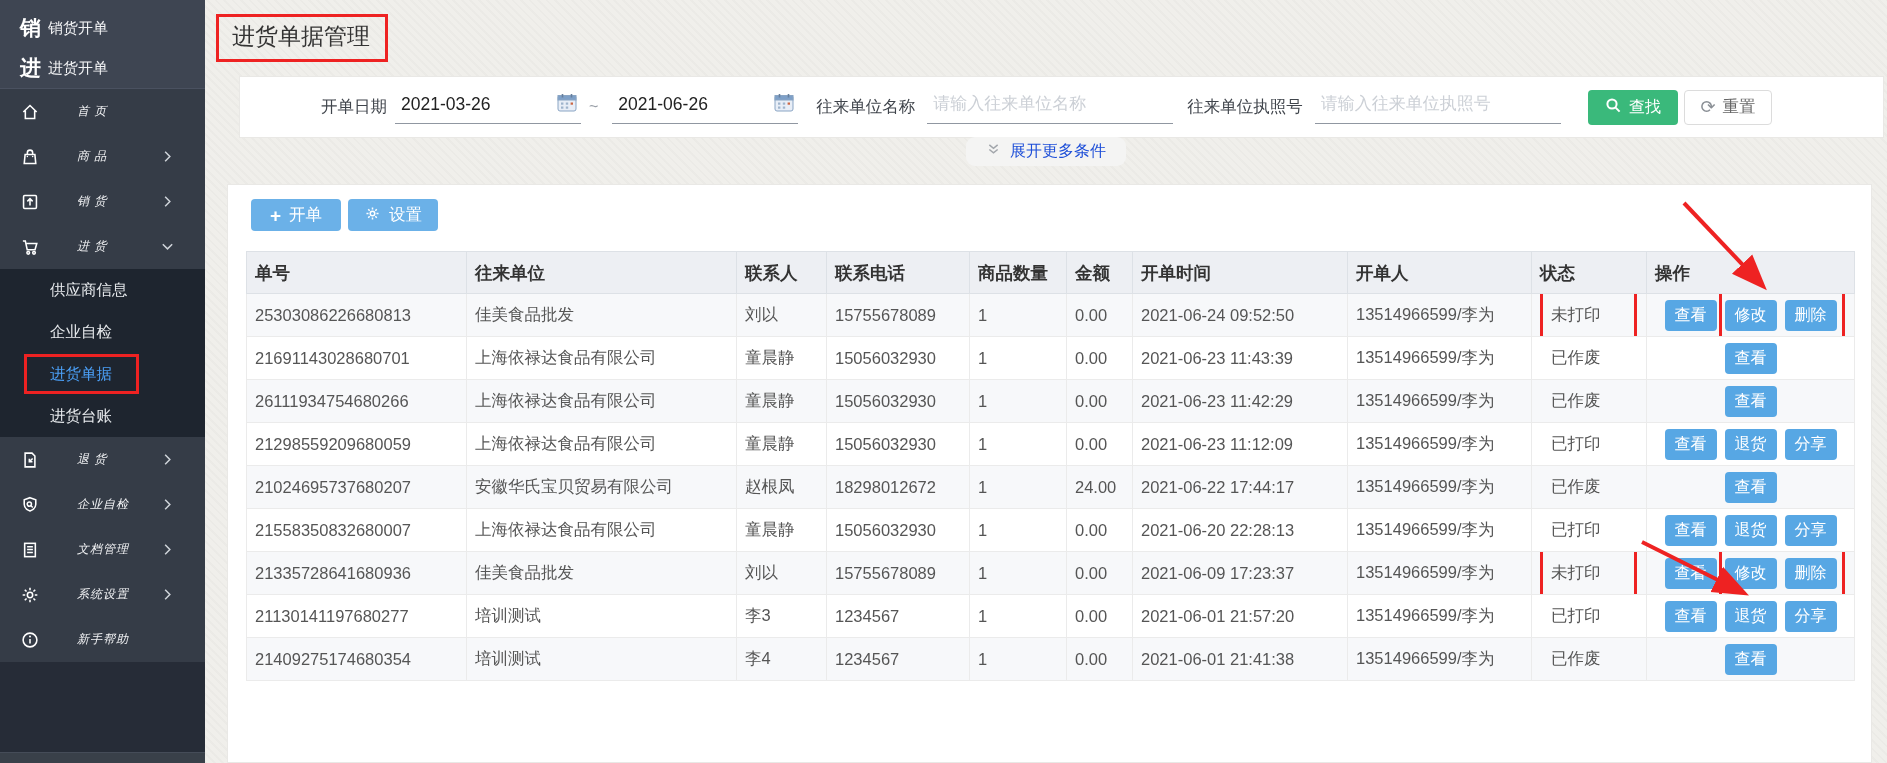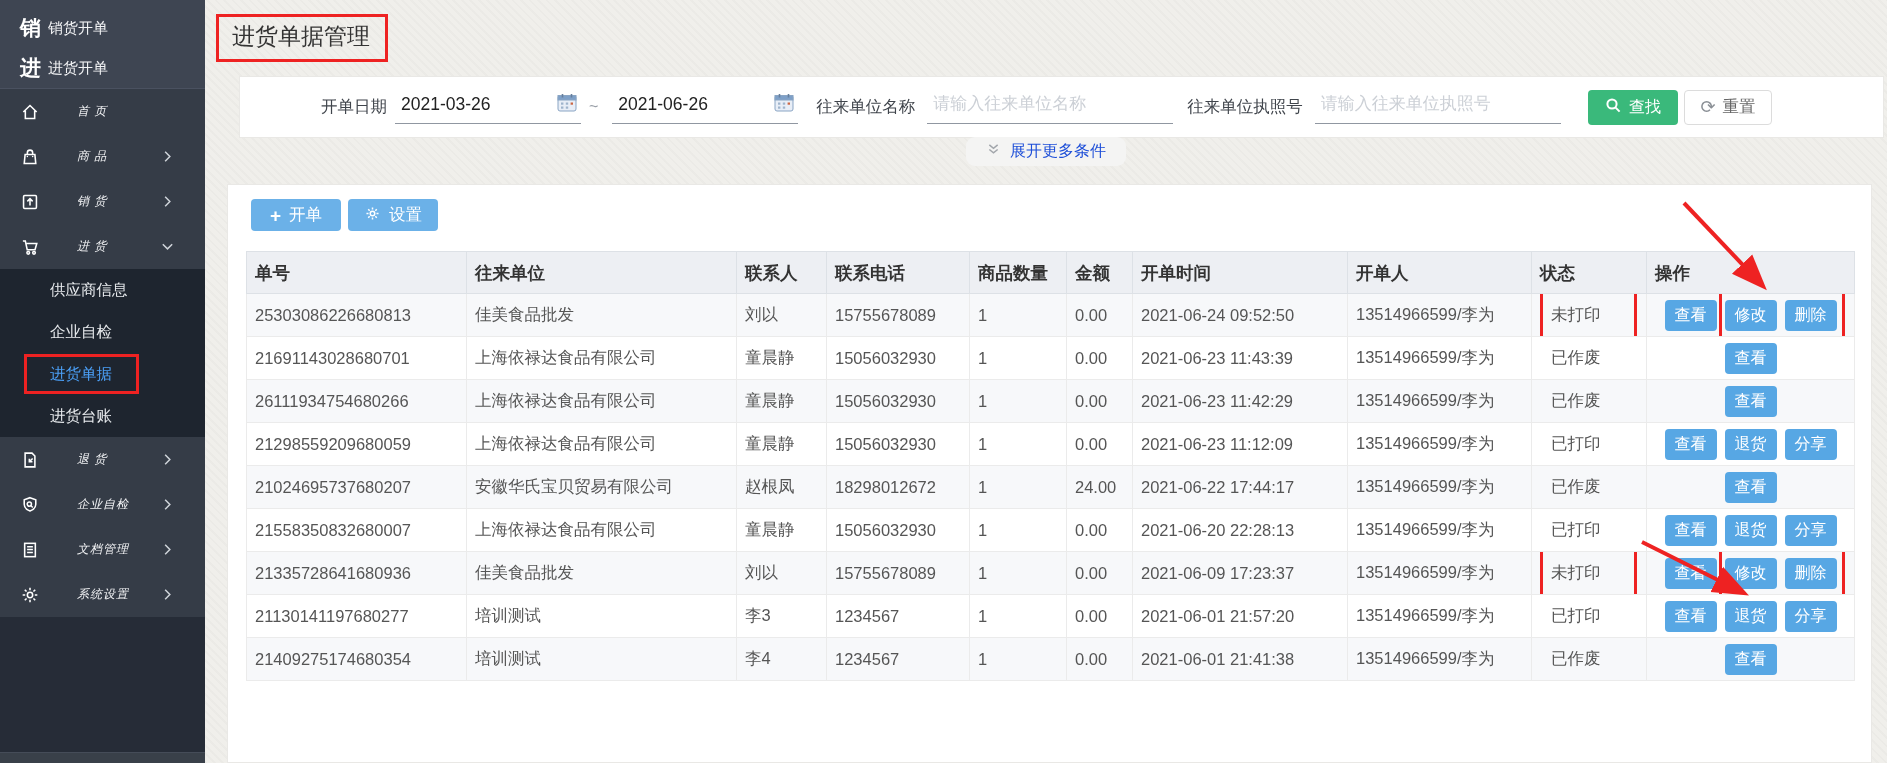--- a/index.html
+++ b/index.html
@@ -196,20 +196,31 @@
             <circle cx="9" cy="9" r="2.4" fill="none" stroke="#fff" stroke-width="1.4"></circle>
             <path d="M9 2.4v2.3 M9 13.3v2.3 M2.4 9h2.3 M13.3 9h2.3 M4.3 4.3l1.6 1.6 M12.1 12.1l1.6 1.6 M13.7 4.3l-1.6 1.6 M5.9 12.1l-1.6 1.6" fill="none" stroke="#fff" stroke-width="1.4"></path>
           </svg>
         </span>
       <span class="sb-label">系统设置</span>
       <span class="sb-chev">
           <svg width="15" height="15" viewBox="0 0 16 16">
             <path d="M5.5 3 l5 5 -5 5" fill="none" stroke="#cfd4da" stroke-width="1.6"></path>
           </svg>
         </span>
+    </div>
+      <div class="sb-menu-item">
+      <span class="sb-ico">
+          <svg width="20" height="20" viewBox="0 0 18 18">
+            <circle cx="9" cy="9" r="6.2" fill="none" stroke="#fff" stroke-width="1.4"></circle>
+            <path d="M9 8.2 v4" fill="none" stroke="#fff" stroke-width="1.4"></path>
+            <circle cx="9" cy="5.8" r=".9" fill="#fff"></circle>
+          </svg>
+        </span>
+      <span class="sb-label">新手帮助</span>
+
     </div>
     </nav>
   <div class="sb-fill"></div>
   <div class="sb-strip"></div>
 </aside>
 
 <main class="main">
   <div class="title-box">
     <h1 class="page-title">进货单据管理</h1>
   </div>

